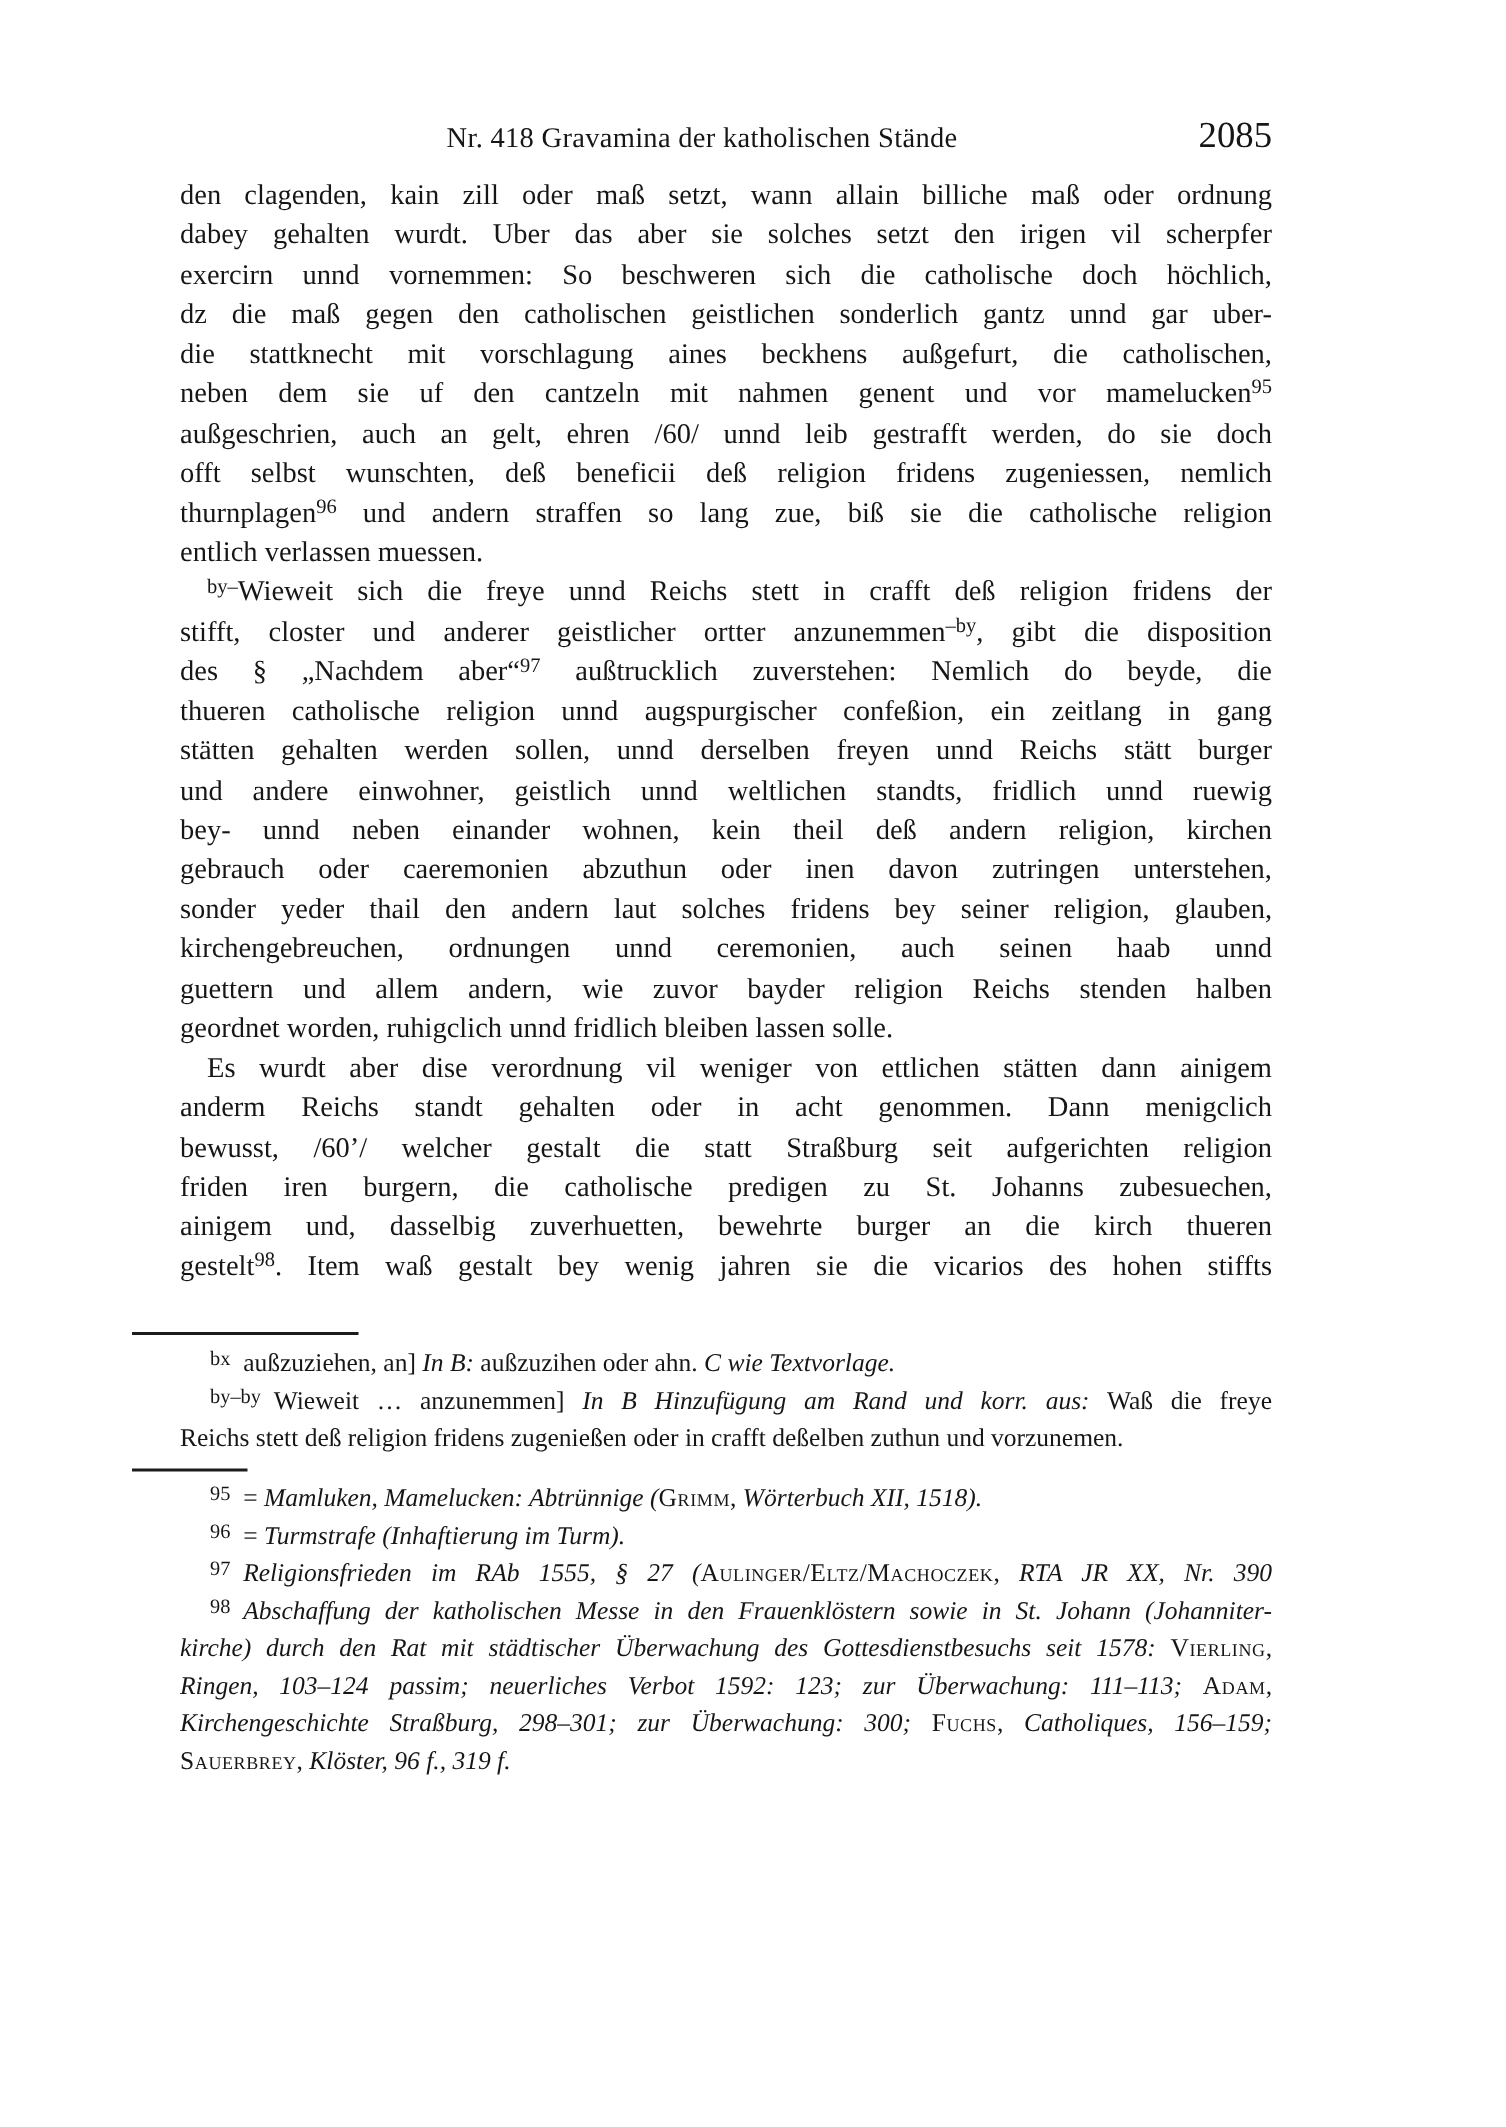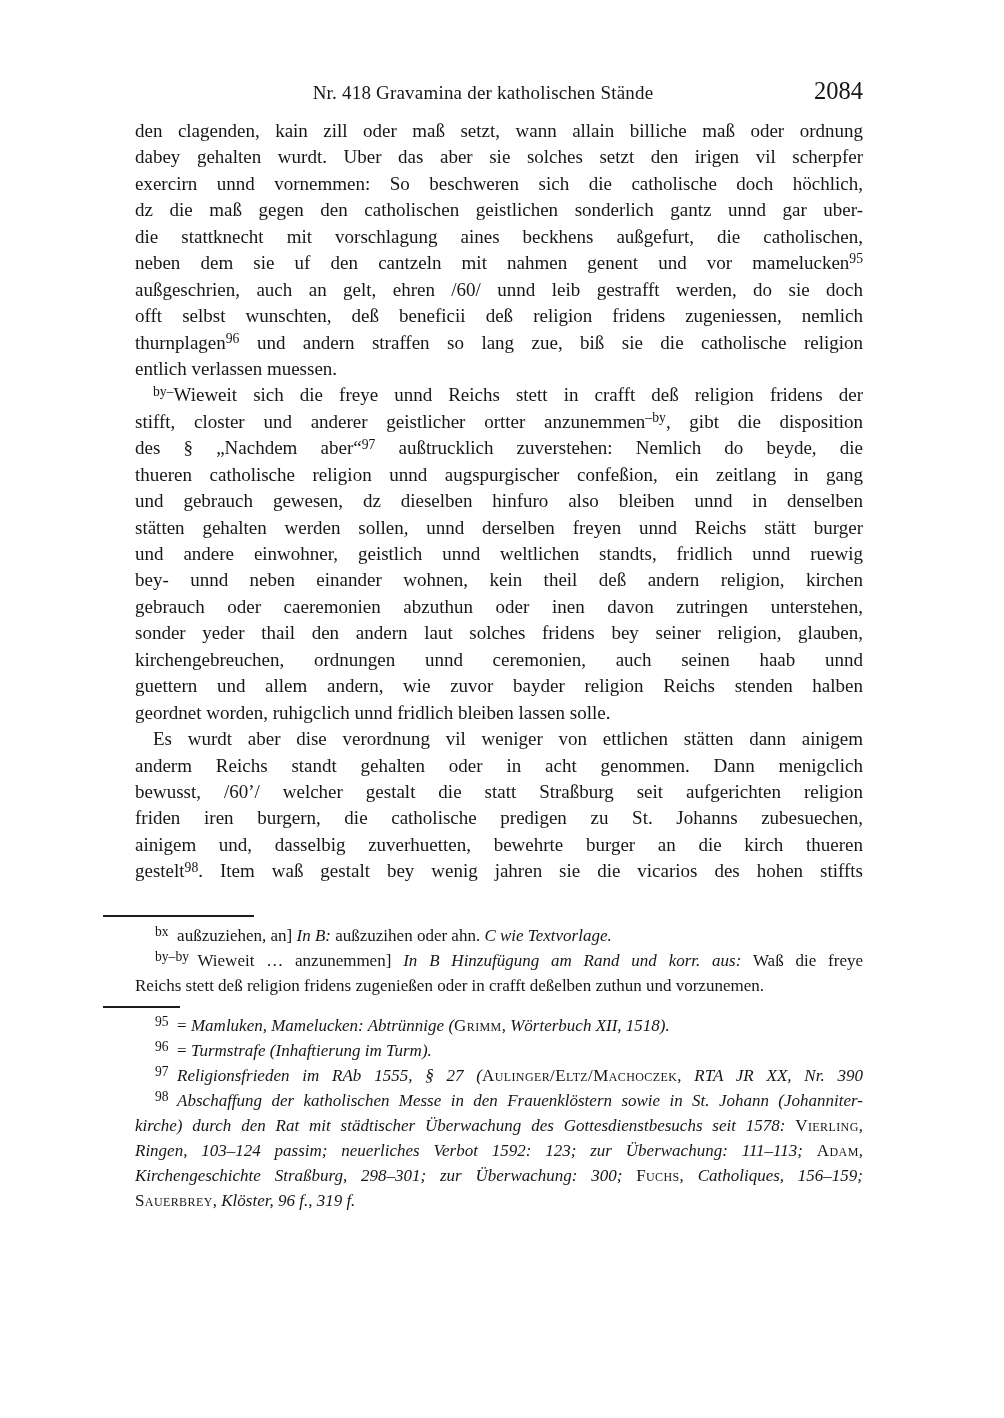--- a/index.html
+++ b/index.html
@@ -10,21 +10,21 @@
   }
   .page {
     position: relative;
     width: 1004px; height: 1418px;
     background: #ffffff;
     color: #161616;
     overflow: hidden;
   }
   .content {
     position: absolute;
-    left: 103px; top: 80px;
+    left: 88px; top: 80px;
     width: 760px;
   }
   .running-header { position: relative; height: 26px; }
   .header-title {
     display: block;
     text-align: center;
     font-size: 19px;
     line-height: 26px;
     letter-spacing: 0.2px;
     white-space: nowrap;
@@ -71,39 +71,38 @@
   .sc { font-variant: small-caps; letter-spacing: 0.4px; }
 </style>
 </head>
 <body>
 
 <div class="page">
   <div class="content">
 
     <div class="running-header">
       <span class="header-title">Nr. 418 Gravamina der katholischen Stände</span>
-      <span class="page-number">2084</span>
+      <span class="page-number">2085</span>
     </div>
 
     <section class="body-text" id="body-text">
         <div class="tl"><span>den clagenden, kain zill oder maß setzt, wann allain billiche maß oder ordnung</span></div>
         <div class="tl"><span>dabey gehalten wurdt. Uber das aber sie solches setzt den irigen vil scherpfer</span></div>
         <div class="tl"><span>exercirn unnd vornemmen: So beschweren sich die catholische doch höchlich,</span></div>
         <div class="tl"><span>dz die maß gegen den catholischen geistlichen sonderlich gantz unnd gar uber-</span></div>
         <div class="tl"><span>die stattknecht mit vorschlagung aines beckhens außgefurt, die catholischen,</span></div>
         <div class="tl"><span>neben dem sie uf den cantzeln mit nahmen genent und vor mamelucken</span><span class="sup">95</span></div>
         <div class="tl"><span>außgeschrien, auch an gelt, ehren /60/ unnd leib gestrafft werden, do sie doch</span></div>
         <div class="tl"><span>offt selbst wunschten, deß beneficii deß religion fridens zugeniessen, nemlich</span></div>
         <div class="tl"><span>thurnplagen</span><span class="sup">96</span><span> und andern straffen so lang zue, biß sie die catholische religion</span></div>
         <div class="tl last"><span>entlich verlassen muessen.</span></div>
         <div class="tl ind"><span class="sup">by–</span><span>Wieweit sich die freye unnd Reichs stett in crafft deß religion fridens der</span></div>
         <div class="tl"><span>stifft, closter und anderer geistlicher ortter anzunemmen</span><span class="sup">–by</span><span>, gibt die disposition</span></div>
         <div class="tl"><span>des § „Nachdem aber“</span><span class="sup">97</span><span> außtrucklich zuverstehen: Nemlich do beyde, die</span></div>
         <div class="tl"><span>thueren catholische religion unnd augspurgischer confeßion, ein zeitlang in gang</span></div>
-        <div class="tl"><span>und gebrauch gewesen, dz dieselben hinfuro also bleiben unnd in denselben</span></div>
         <div class="tl"><span>stätten gehalten werden sollen, unnd derselben freyen unnd Reichs stätt burger</span></div>
         <div class="tl"><span>und andere einwohner, geistlich unnd weltlichen standts, fridlich unnd ruewig</span></div>
         <div class="tl"><span>bey- unnd neben einander wohnen, kein theil deß andern religion, kirchen</span></div>
         <div class="tl"><span>gebrauch oder caeremonien abzuthun oder inen davon zutringen unterstehen,</span></div>
         <div class="tl"><span>sonder yeder thail den andern laut solches fridens bey seiner religion, glauben,</span></div>
         <div class="tl"><span>kirchengebreuchen, ordnungen unnd ceremonien, auch seinen haab unnd</span></div>
         <div class="tl"><span>guettern und allem andern, wie zuvor bayder religion Reichs stenden halben</span></div>
         <div class="tl last"><span>geordnet worden, ruhigclich unnd fridlich bleiben lassen solle.</span></div>
         <div class="tl ind"><span>Es wurdt aber dise verordnung vil weniger von ettlichen stätten dann ainigem</span></div>
         <div class="tl"><span>anderm Reichs standt gehalten oder in acht genommen. Dann menigclich</span></div>

